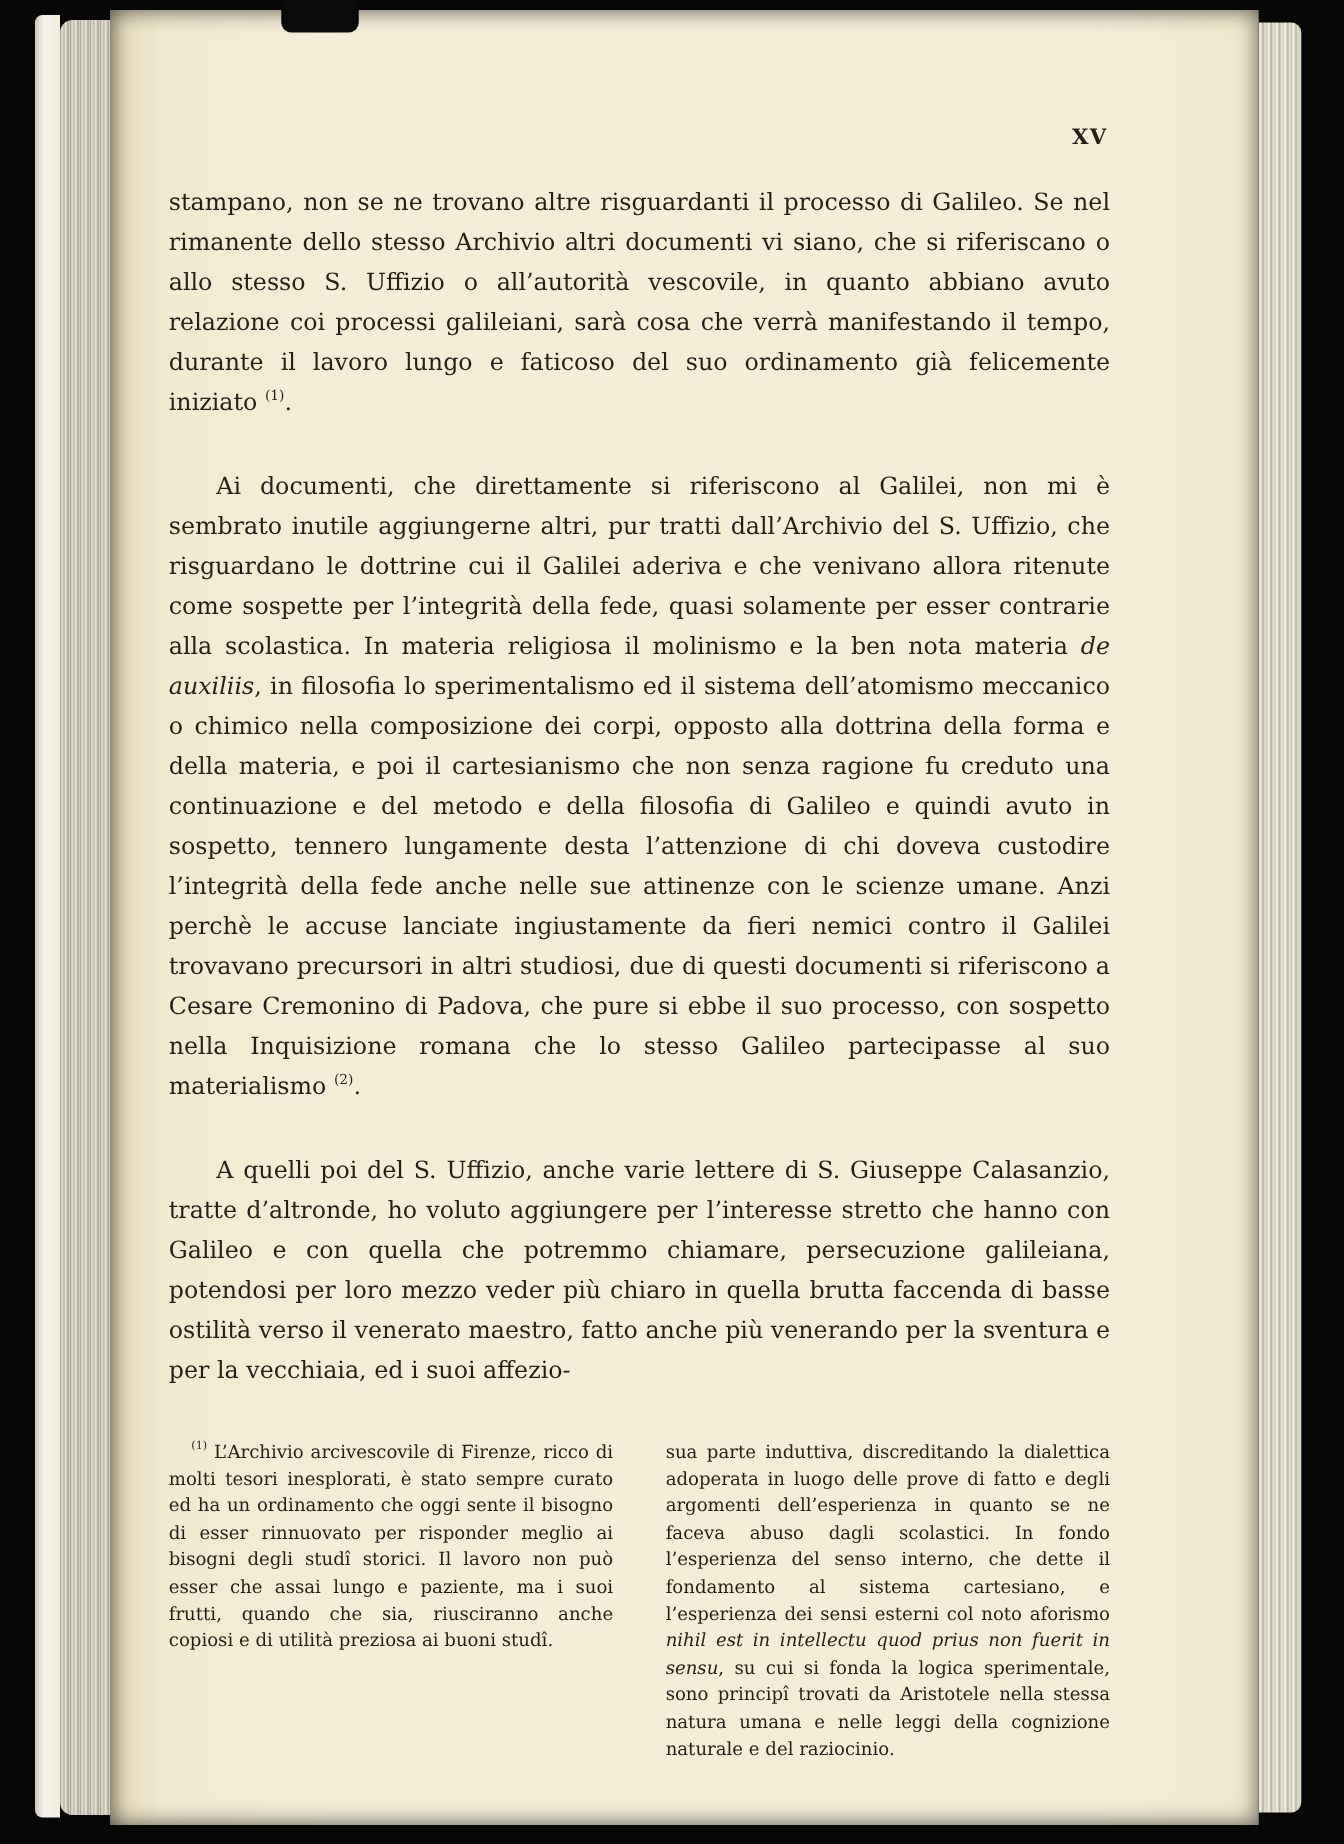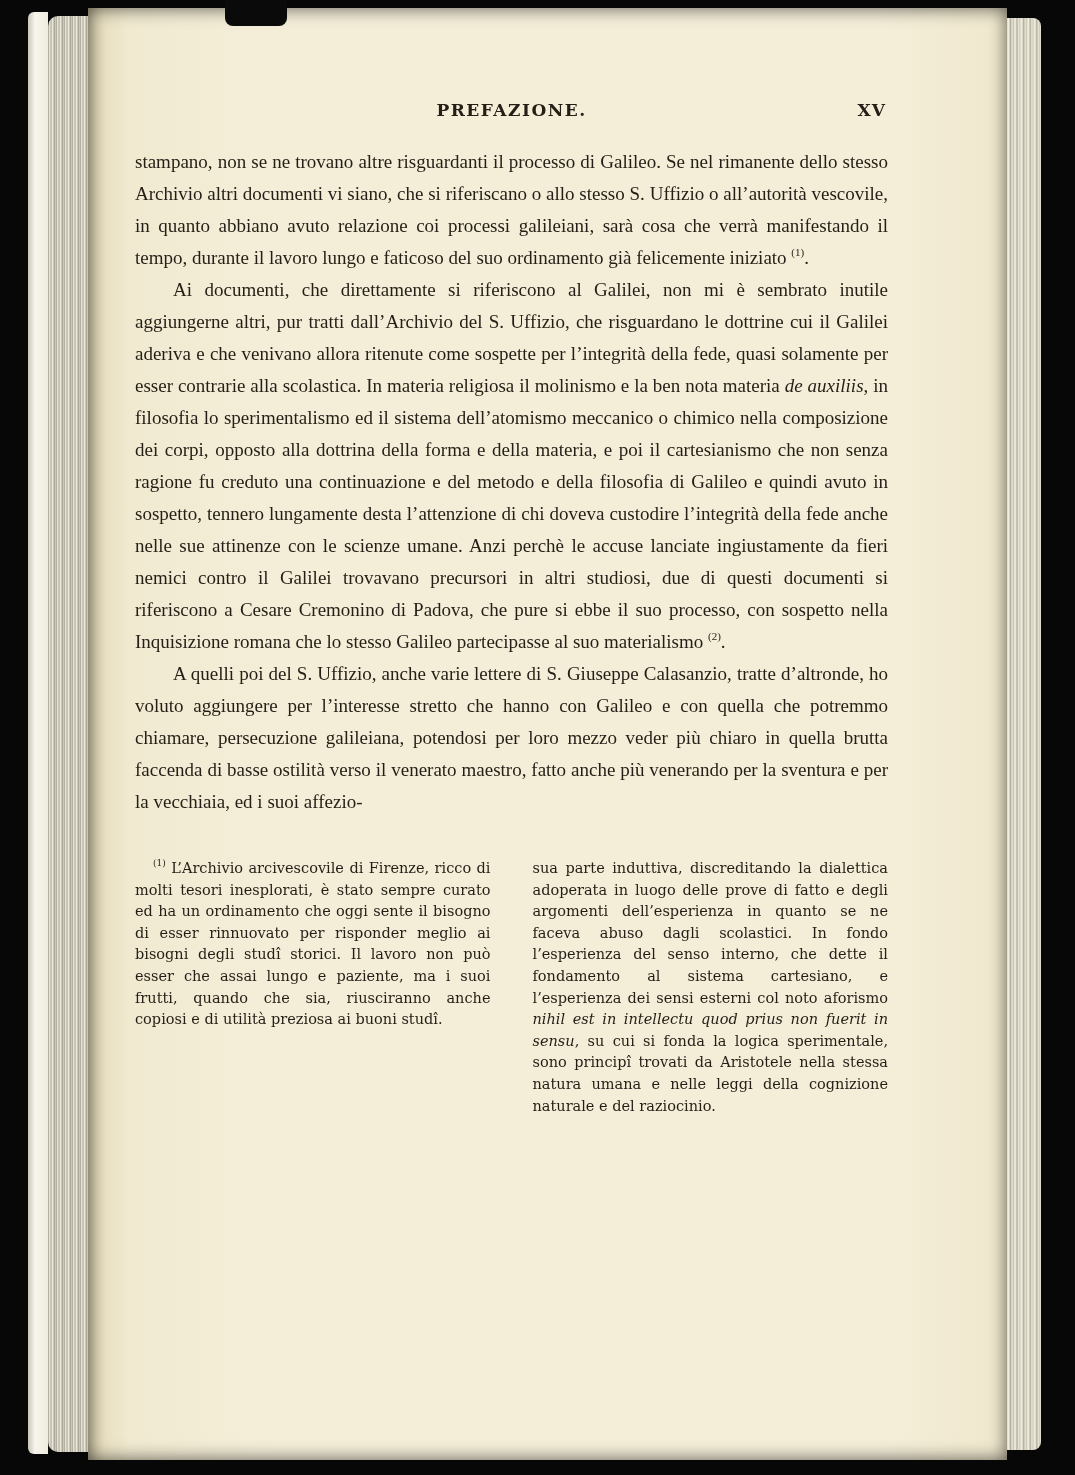--- a/index.html
+++ b/index.html
@@ -86,24 +86,23 @@
     right: 2px; top: 0;
     letter-spacing: 1px;
     text-align: center;
   }
 
   .body-text {
     margin-top: 22px;
     font-size: 19px;
     line-height: 32px;
     text-align: justify;
-    font-family: Liberation Serif, serif;
   }
   .body-text p { margin: 0; }
-  .body-text p.indent { text-indent: 38px; }
+  .body-text p.indent { text-indent: 38px; margin-top: 35px; }
 
   sup {
     font-size: 11px;
     line-height: 0;
     position: relative;
     top: -1px;
     letter-spacing: 0;
   }
   em { font-style: italic; }
 
@@ -126,21 +125,20 @@
 <div id="stage">
 
   <div class="spine-strip"></div>
   <div class="edges-left"></div>
   <div class="edges-right"></div>
 
   <div class="page">
     <div class="content">
 
       <div class="page-header">
-        <span class="header-title">PREFAZIONE.</span>
         <span class="page-number">XV</span>
       </div>
 
       <div class="body-text">
         <p><span>stampano, non se ne trovano altre risguardanti il processo di Galileo. Se nel rimanente dello stesso Archivio altri documenti vi siano, che si riferiscano o allo stesso S. Uffizio o all’autorità vescovile, in quanto abbiano avuto relazione coi processi galileiani, sarà cosa che verrà manifestando il tempo, durante il lavoro lungo e faticoso del suo ordinamento già felicemente iniziato </span><sup>(1)</sup><span>.</span></p>
         <p class="indent"><span>Ai documenti, che direttamente si riferiscono al Galilei, non mi è sembrato inutile aggiungerne altri, pur tratti dall’Archivio del S. Uffizio, che risguardano le dottrine cui il Galilei aderiva e che venivano allora ritenute come sospette per l’integrità della fede, quasi solamente per esser contrarie alla scolastica. In materia religiosa il molinismo e la ben nota materia </span><em>de auxiliis</em><span>, in filosofia lo sperimentalismo ed il sistema dell’atomismo meccanico o chimico nella composizione dei corpi, opposto alla dottrina della forma e della materia, e poi il cartesianismo che non senza ragione fu creduto una continuazione e del metodo e della filosofia di Galileo e quindi avuto in sospetto, tennero lungamente desta l’attenzione di chi doveva custodire l’integrità della fede anche nelle sue attinenze con le scienze umane. Anzi perchè le accuse lanciate ingiustamente da fieri nemici contro il Galilei trovavano precursori in altri studiosi, due di questi documenti si riferiscono a Cesare Cremonino di Padova, che pure si ebbe il suo processo, con sospetto nella Inquisizione romana che lo stesso Galileo partecipasse al suo materialismo </span><sup>(2)</sup><span>.</span></p>
         <p class="indent"><span>A quelli poi del S. Uffizio, anche varie lettere di S. Giuseppe Calasanzio, tratte d’altronde, ho voluto aggiungere per l’interesse stretto che hanno con Galileo e con quella che potremmo chiamare, persecuzione galileiana, potendosi per loro mezzo veder più chiaro in quella brutta faccenda di basse ostilità verso il venerato maestro, fatto anche più venerando per la sventura e per la vecchiaia, ed i suoi affezio-</span></p>
       </div>
 
       <div class="footnotes">

